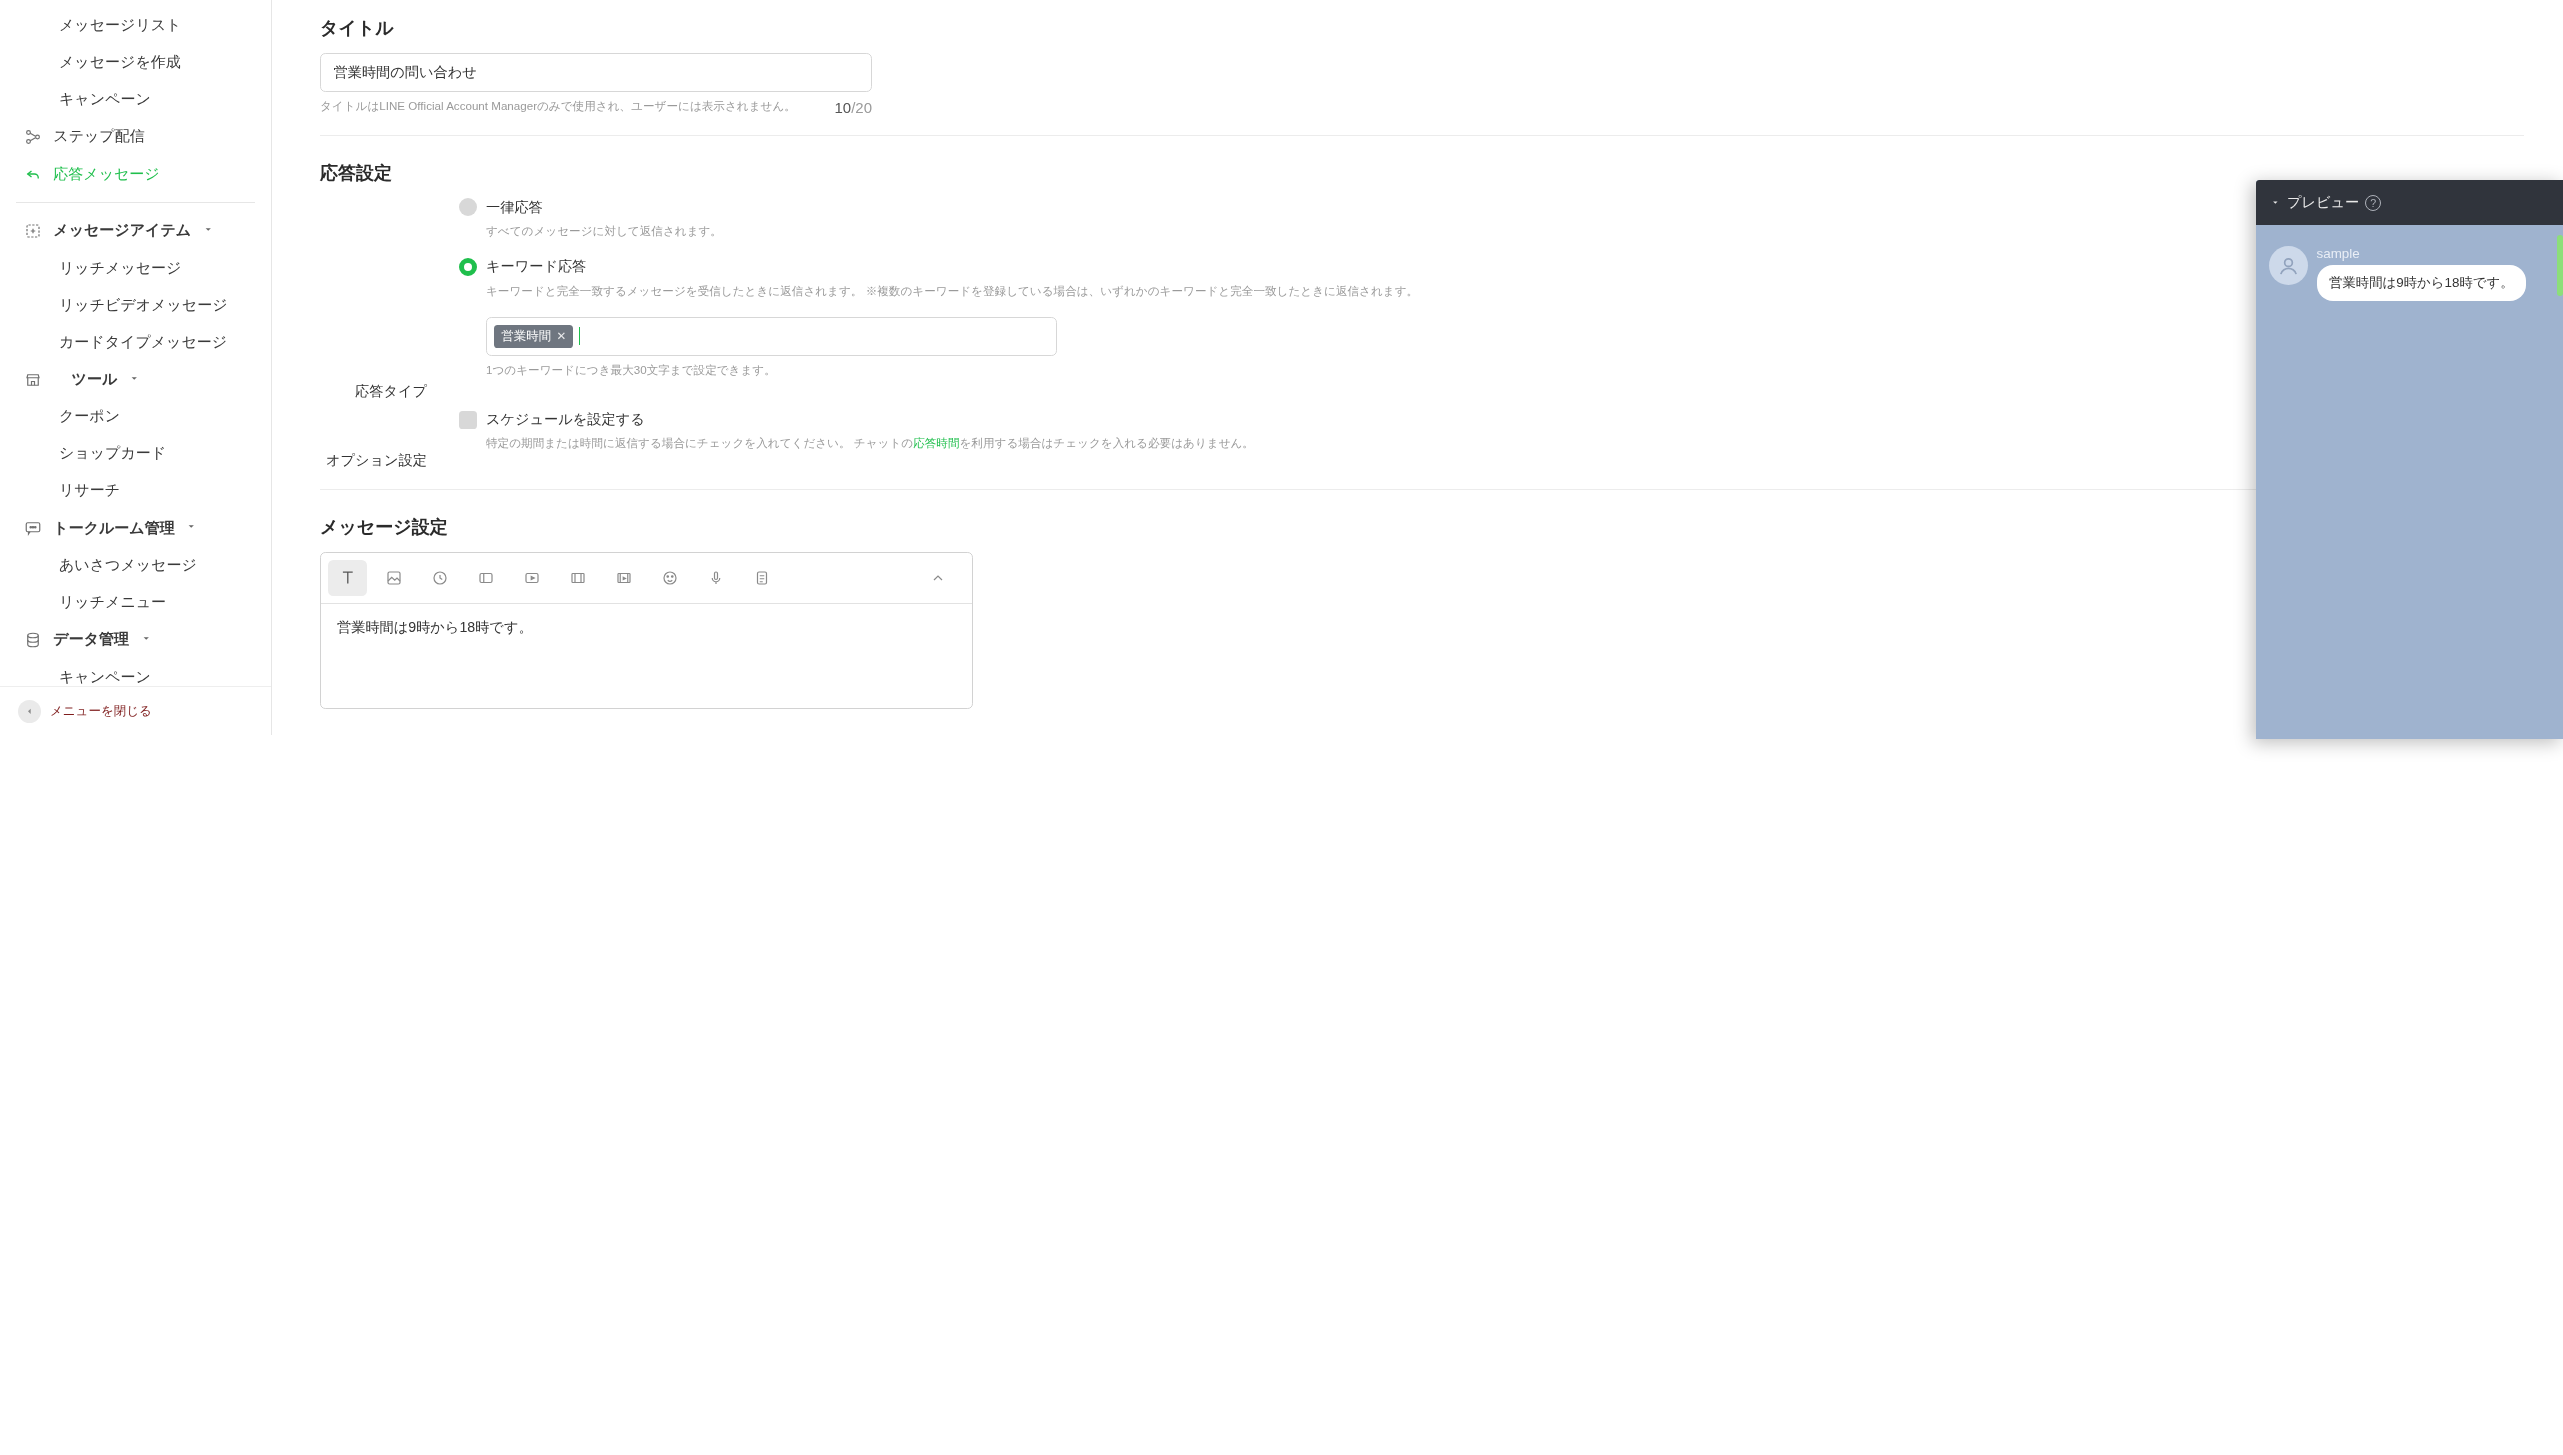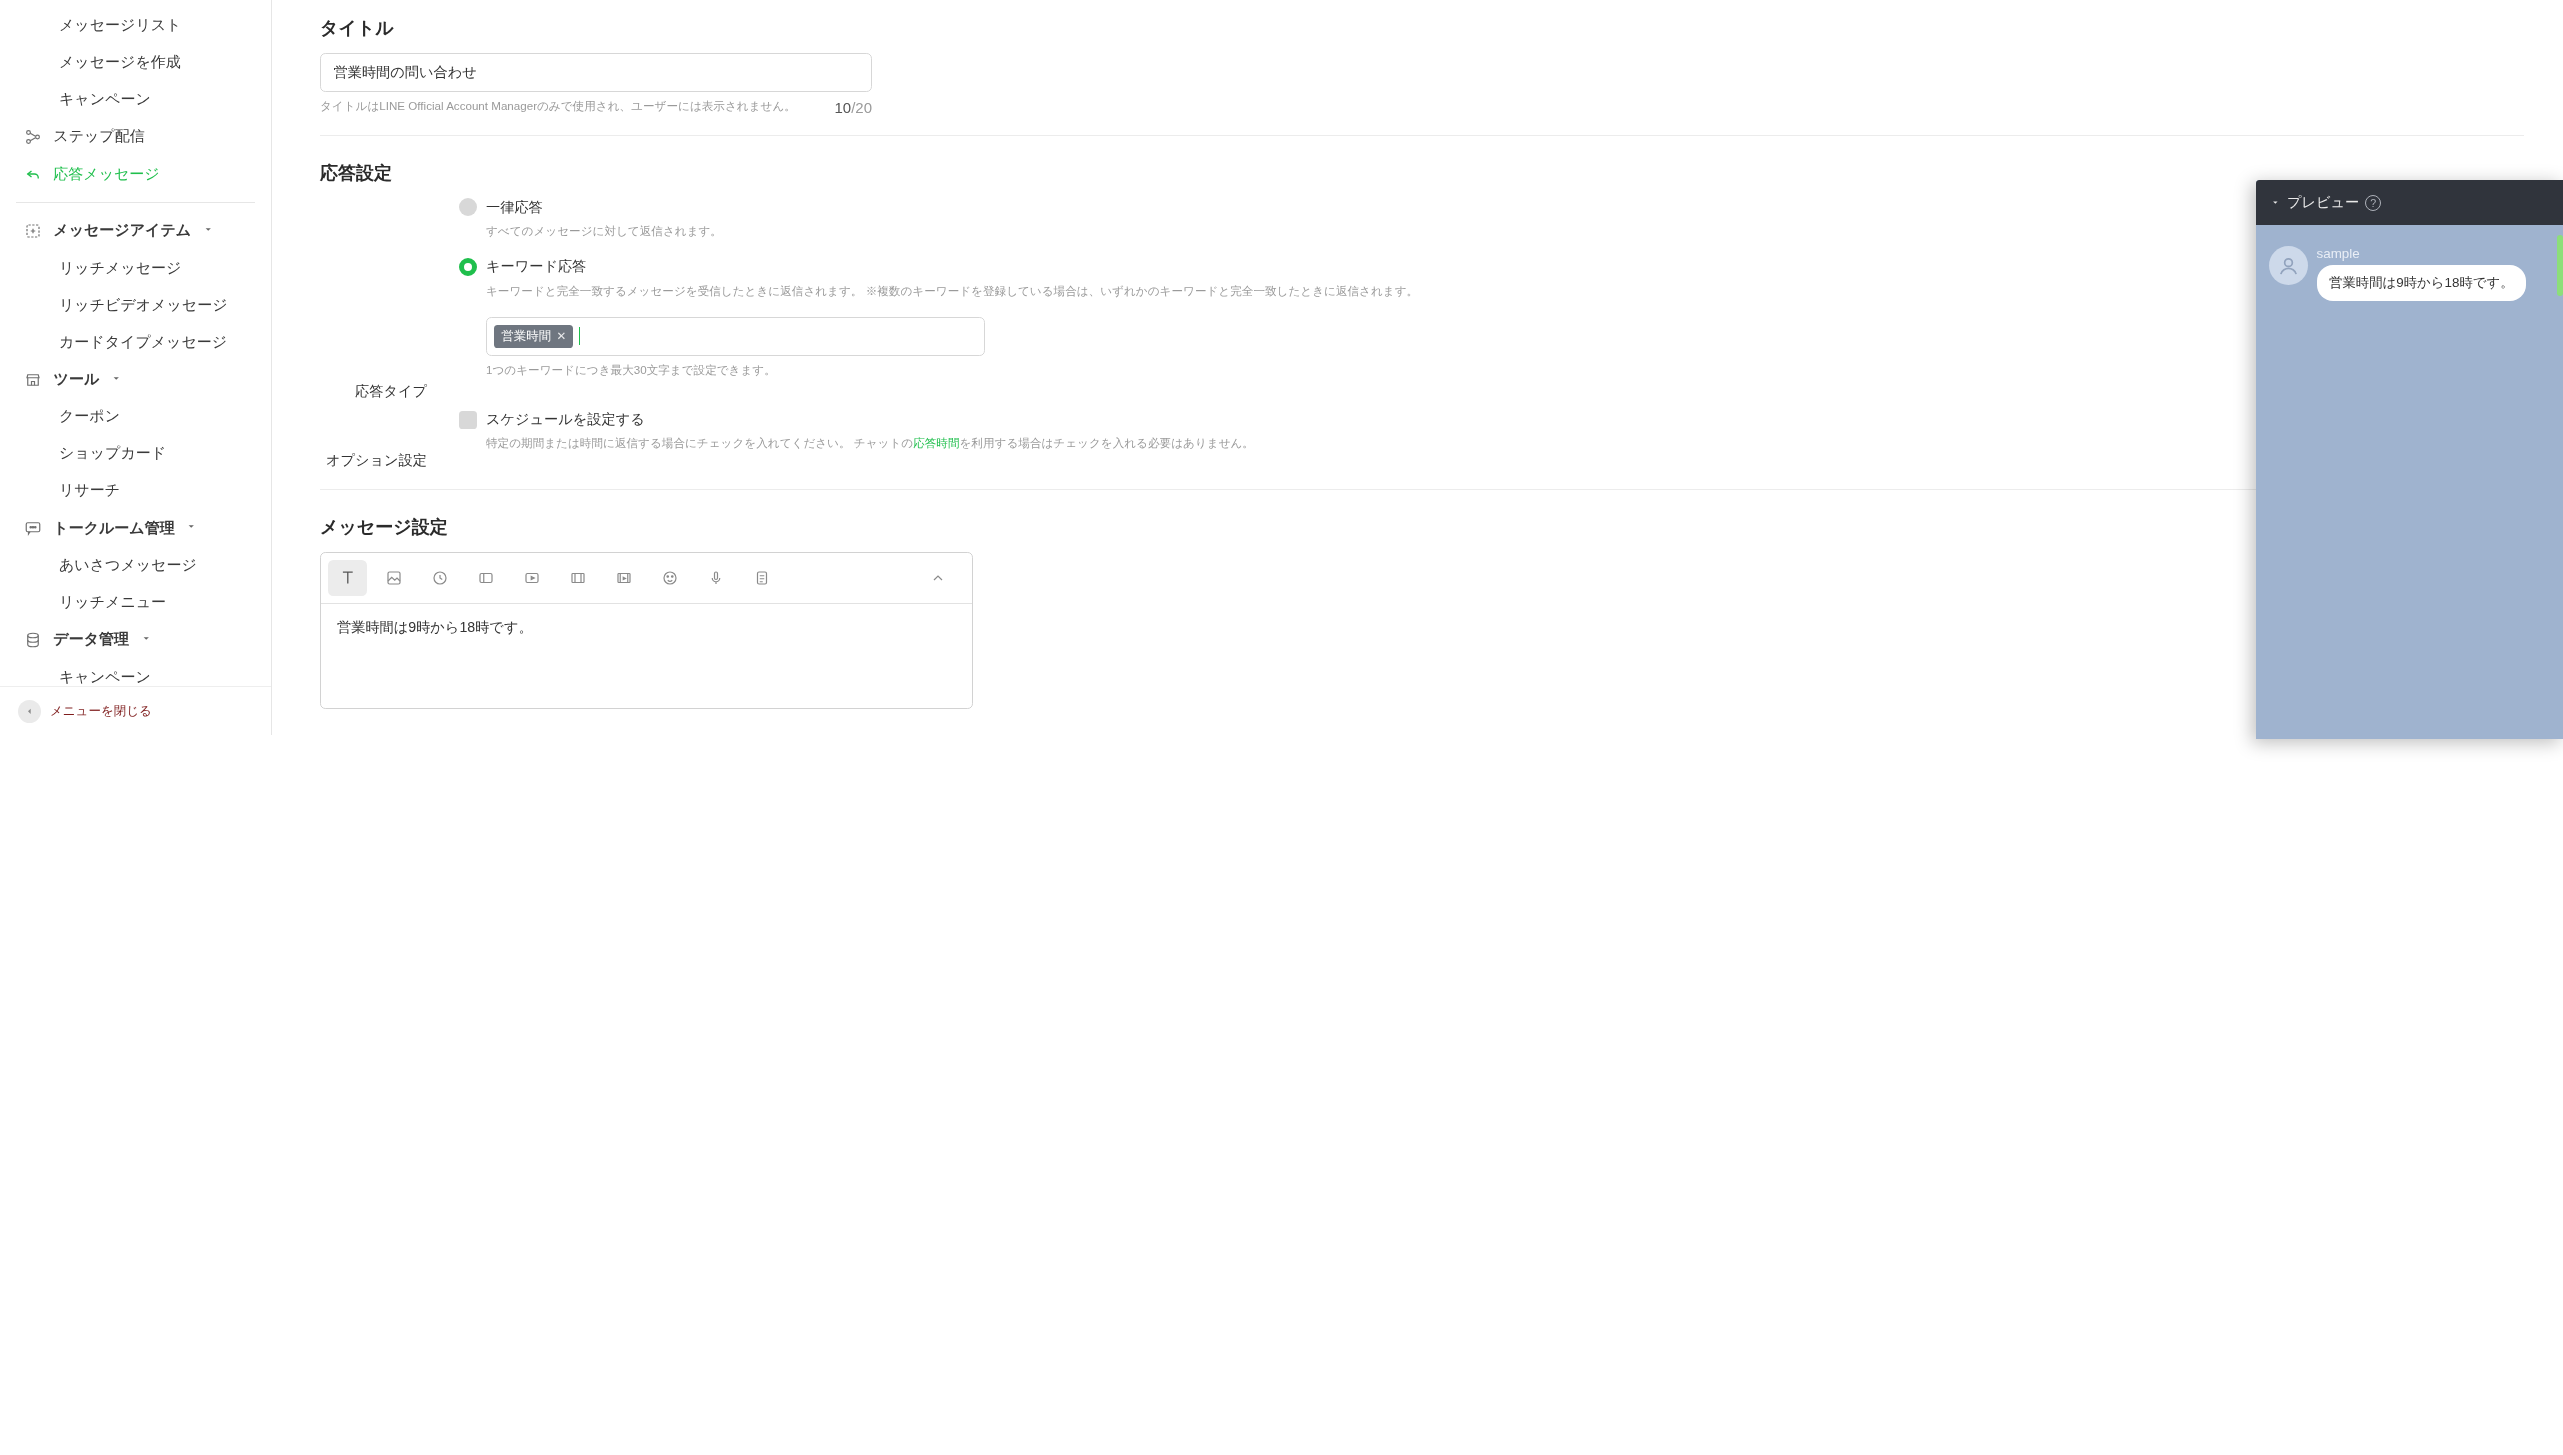--- a/index.html
+++ b/index.html
@@ -31,21 +31,21 @@
 .hr { height: 0.9px; background: #ececec; margin: 19.6px 0 25px; }
 .form-row { display: flex; gap: 32px; margin-bottom: 9px; align-items: flex-end; }
 .form-label { width: 107px; text-align: right; font-size: 14.2px; color: #333; padding-top: 1.8px; flex: 0 0 107px;}
 .form-body { flex: 1; }
 .radio-line { display: flex; align-items: center; gap: 9px; font-size: 14.2px; color: #333; }
 .radio { width: 18px; height: 18px; border-radius: 50%; display: inline-flex; align-items: center; justify-content: center; }
 .radio.unchecked { background: #d8d8d8; }
 .radio.checked   { background: #fff; border: 5.3px solid #1fbf4c; }
 .sub { font-size: 11.6px; color: #9a9a9a; margin: 5.3px 0 18px 27px; line-height: 1.5; }
 .sub a { color: #1fbf4c; text-decoration: none; }
-.kw-input { border: 0.9px solid #d7d7d7; border-radius: 5.3px; width: 499px; max-width: 100%; min-height: 39px; padding: 5.3px 7.1px; display: flex; align-items: center; gap: 5.3px; margin-left: 27px;}
+.kw-input { border: 0.9px solid #d7d7d7; border-radius: 5.3px; width: 571px; max-width: 100%; min-height: 39px; padding: 5.3px 7.1px; display: flex; align-items: center; gap: 5.3px; margin-left: 27px;}
 .chip { background: #6f7680; color: #fff; border-radius: 3.6px; padding: 2.7px 7.1px; font-size: 12.5px; display: inline-flex; align-items: center; gap: 5.3px; }
 .chip .x { cursor: pointer; opacity: .85; font-size: 11.6px;}
 .kw-caret { width: 0.9px; height: 18px; background: #1fbf4c; animation: blink 1s step-end infinite; }
 @keyframes blink { 50% { opacity: 0; } }
 .kw-hint { font-size: 11.6px; color: #9a9a9a; margin: 7.1px 0 23px 27px; }
 
 .chk { width: 18px; height: 18px; border-radius: 3.6px; background: #d8d8d8; display: inline-block; }
 .chk-line { display:flex; align-items:center; gap:9px; font-size:14.2px; }
 
 
@@ -125,21 +125,21 @@
         <span class="label">リッチメッセージ</span>
       </div>
     <div class="nav-item indent">
         <span class="label">リッチビデオメッセージ</span>
       </div>
     <div class="nav-item indent">
         <span class="label">カードタイプメッセージ</span>
       </div>
 
     <div class="nav-item group">
-      <span style="display:flex;align-items:center;gap:11px">
+      <span style="display:flex;align-items:center;gap:29px">
         <span class="ico">
           <svg width="18" height="18" viewBox="0 0 24 24" fill="none" stroke="currentColor" stroke-width="1.6">
               <path d="M4 9h16l-1-4H5z"></path>
               <path d="M5 9v10h14V9"></path>
               <path d="M10 19v-5h4v5"></path>
             </svg>
         </span>
         <span class="label">ツール</span>
       </span>
       <span class="caret"><svg width="12.5" height="12.5" viewBox="0 0 24 24" fill="currentColor">

